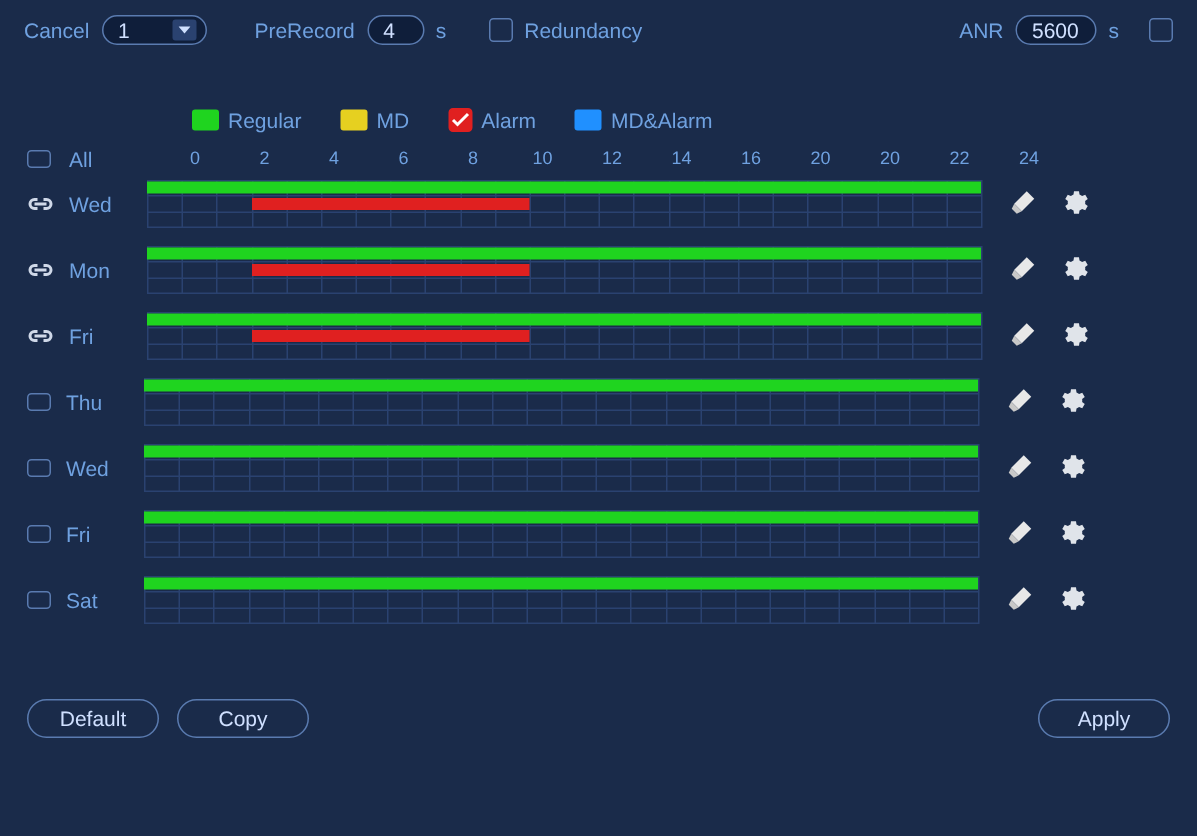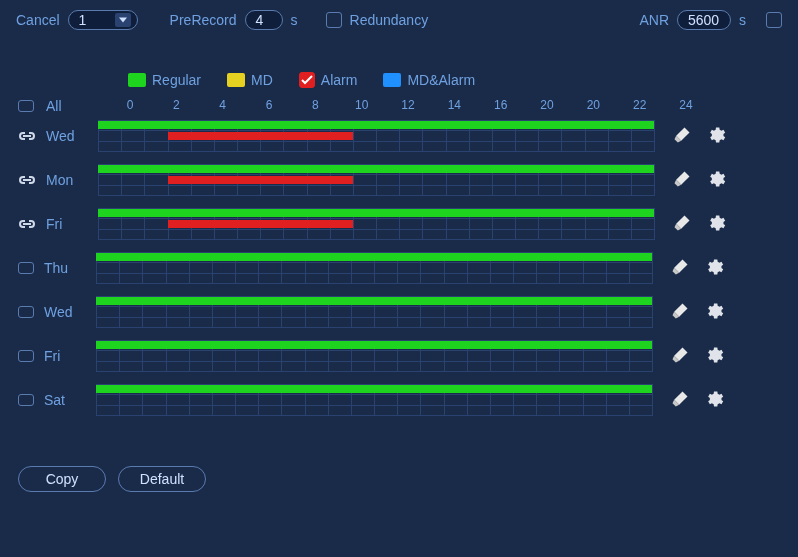--- a/index.html
+++ b/index.html
@@ -449,16 +449,17 @@
             <path d="M5 13l6 6-4 2-4-4z" fill="#c8c8c8"></path>
           </svg></span>
         <span class="gear-icon"><svg viewBox="0 0 24 24">
             <path fill="#e0e4ea" d="M12 8a4 4 0 1 0 0 8 4 4 0 0 0 0-8zm9 4a7 7 0 0 0-.1-1.2l2.1-1.6-2-3.4-2.5 1a7 7 0 0 0-2.1-1.2L16 3h-4l-.4 2.6a7 7 0 0 0-2.1 1.2l-2.5-1-2 3.4 2.1 1.6A7 7 0 0 0 7 12c0 .4 0 .8.1 1.2L5 14.8l2 3.4 2.5-1a7 7 0 0 0 2.1 1.2L12 21h4l.4-2.6a7 7 0 0 0 2.1-1.2l2.5 1 2-3.4-2.1-1.6c.1-.4.1-.8.1-1.2z"></path>
           </svg></span>
       </div>
     </div>
   </div>
 
 <div class="bottom-row">
+  <div class="btn">Default</div>
   <div class="btn">Copy</div>
-  <div class="btn">Default</div>
   <div class="spacer"></div>
+  <div class="btn">Apply</div>
 </div>
 
 </body></html>

